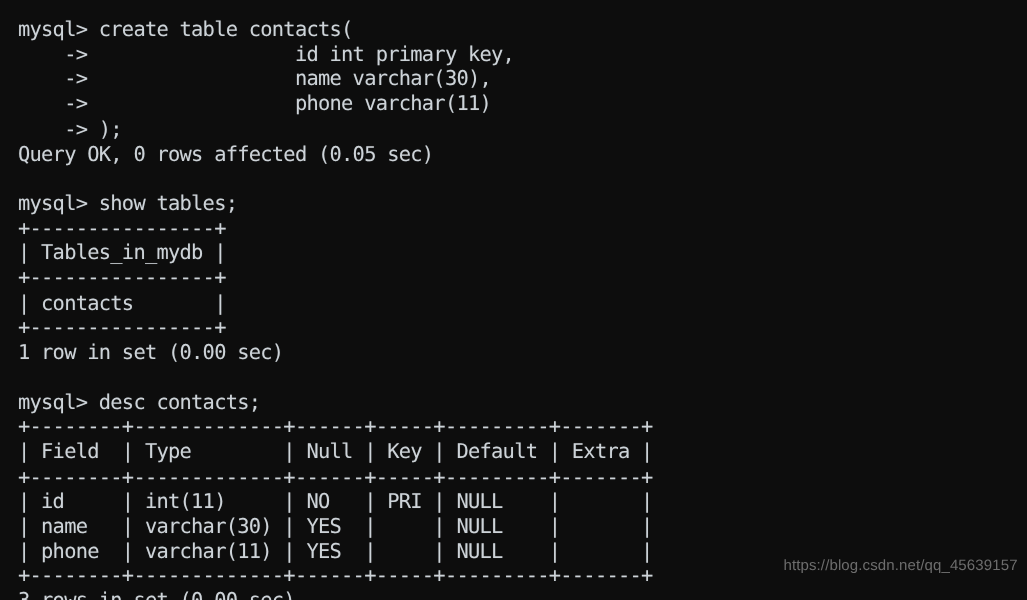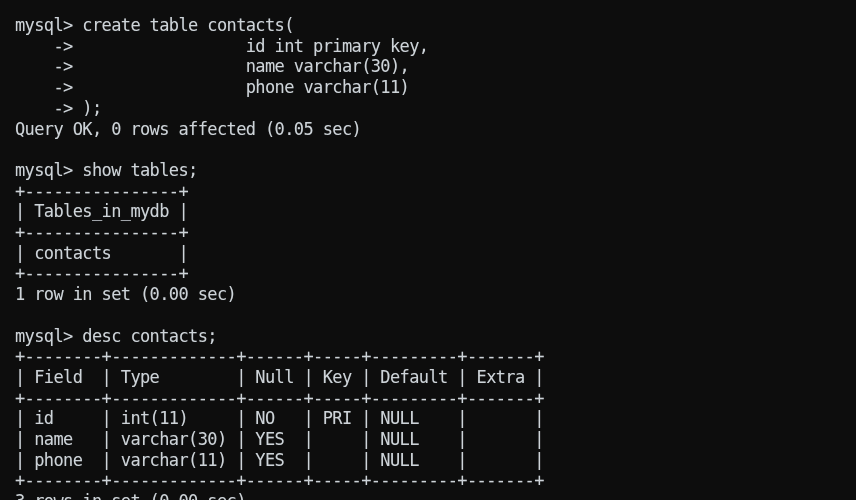--- a/index.html
+++ b/index.html
@@ -61,13 +61,14 @@
 
 mysql&gt; desc contacts;
 +--------+-------------+------+-----+---------+-------+
 | Field  | Type        | Null | Key | Default | Extra |
 +--------+-------------+------+-----+---------+-------+
 | id     | int(11)     | NO   | PRI | NULL    |       |
 | name   | varchar(30) | YES  |     | NULL    |       |
 | phone  | varchar(11) | YES  |     | NULL    |       |
 +--------+-------------+------+-----+---------+-------+
 3 rows in set (0.00 sec)</pre>
+  <div id="watermark">https://blog.csdn.net/qq_45639157</div>
 </div>
 
 </body></html>

